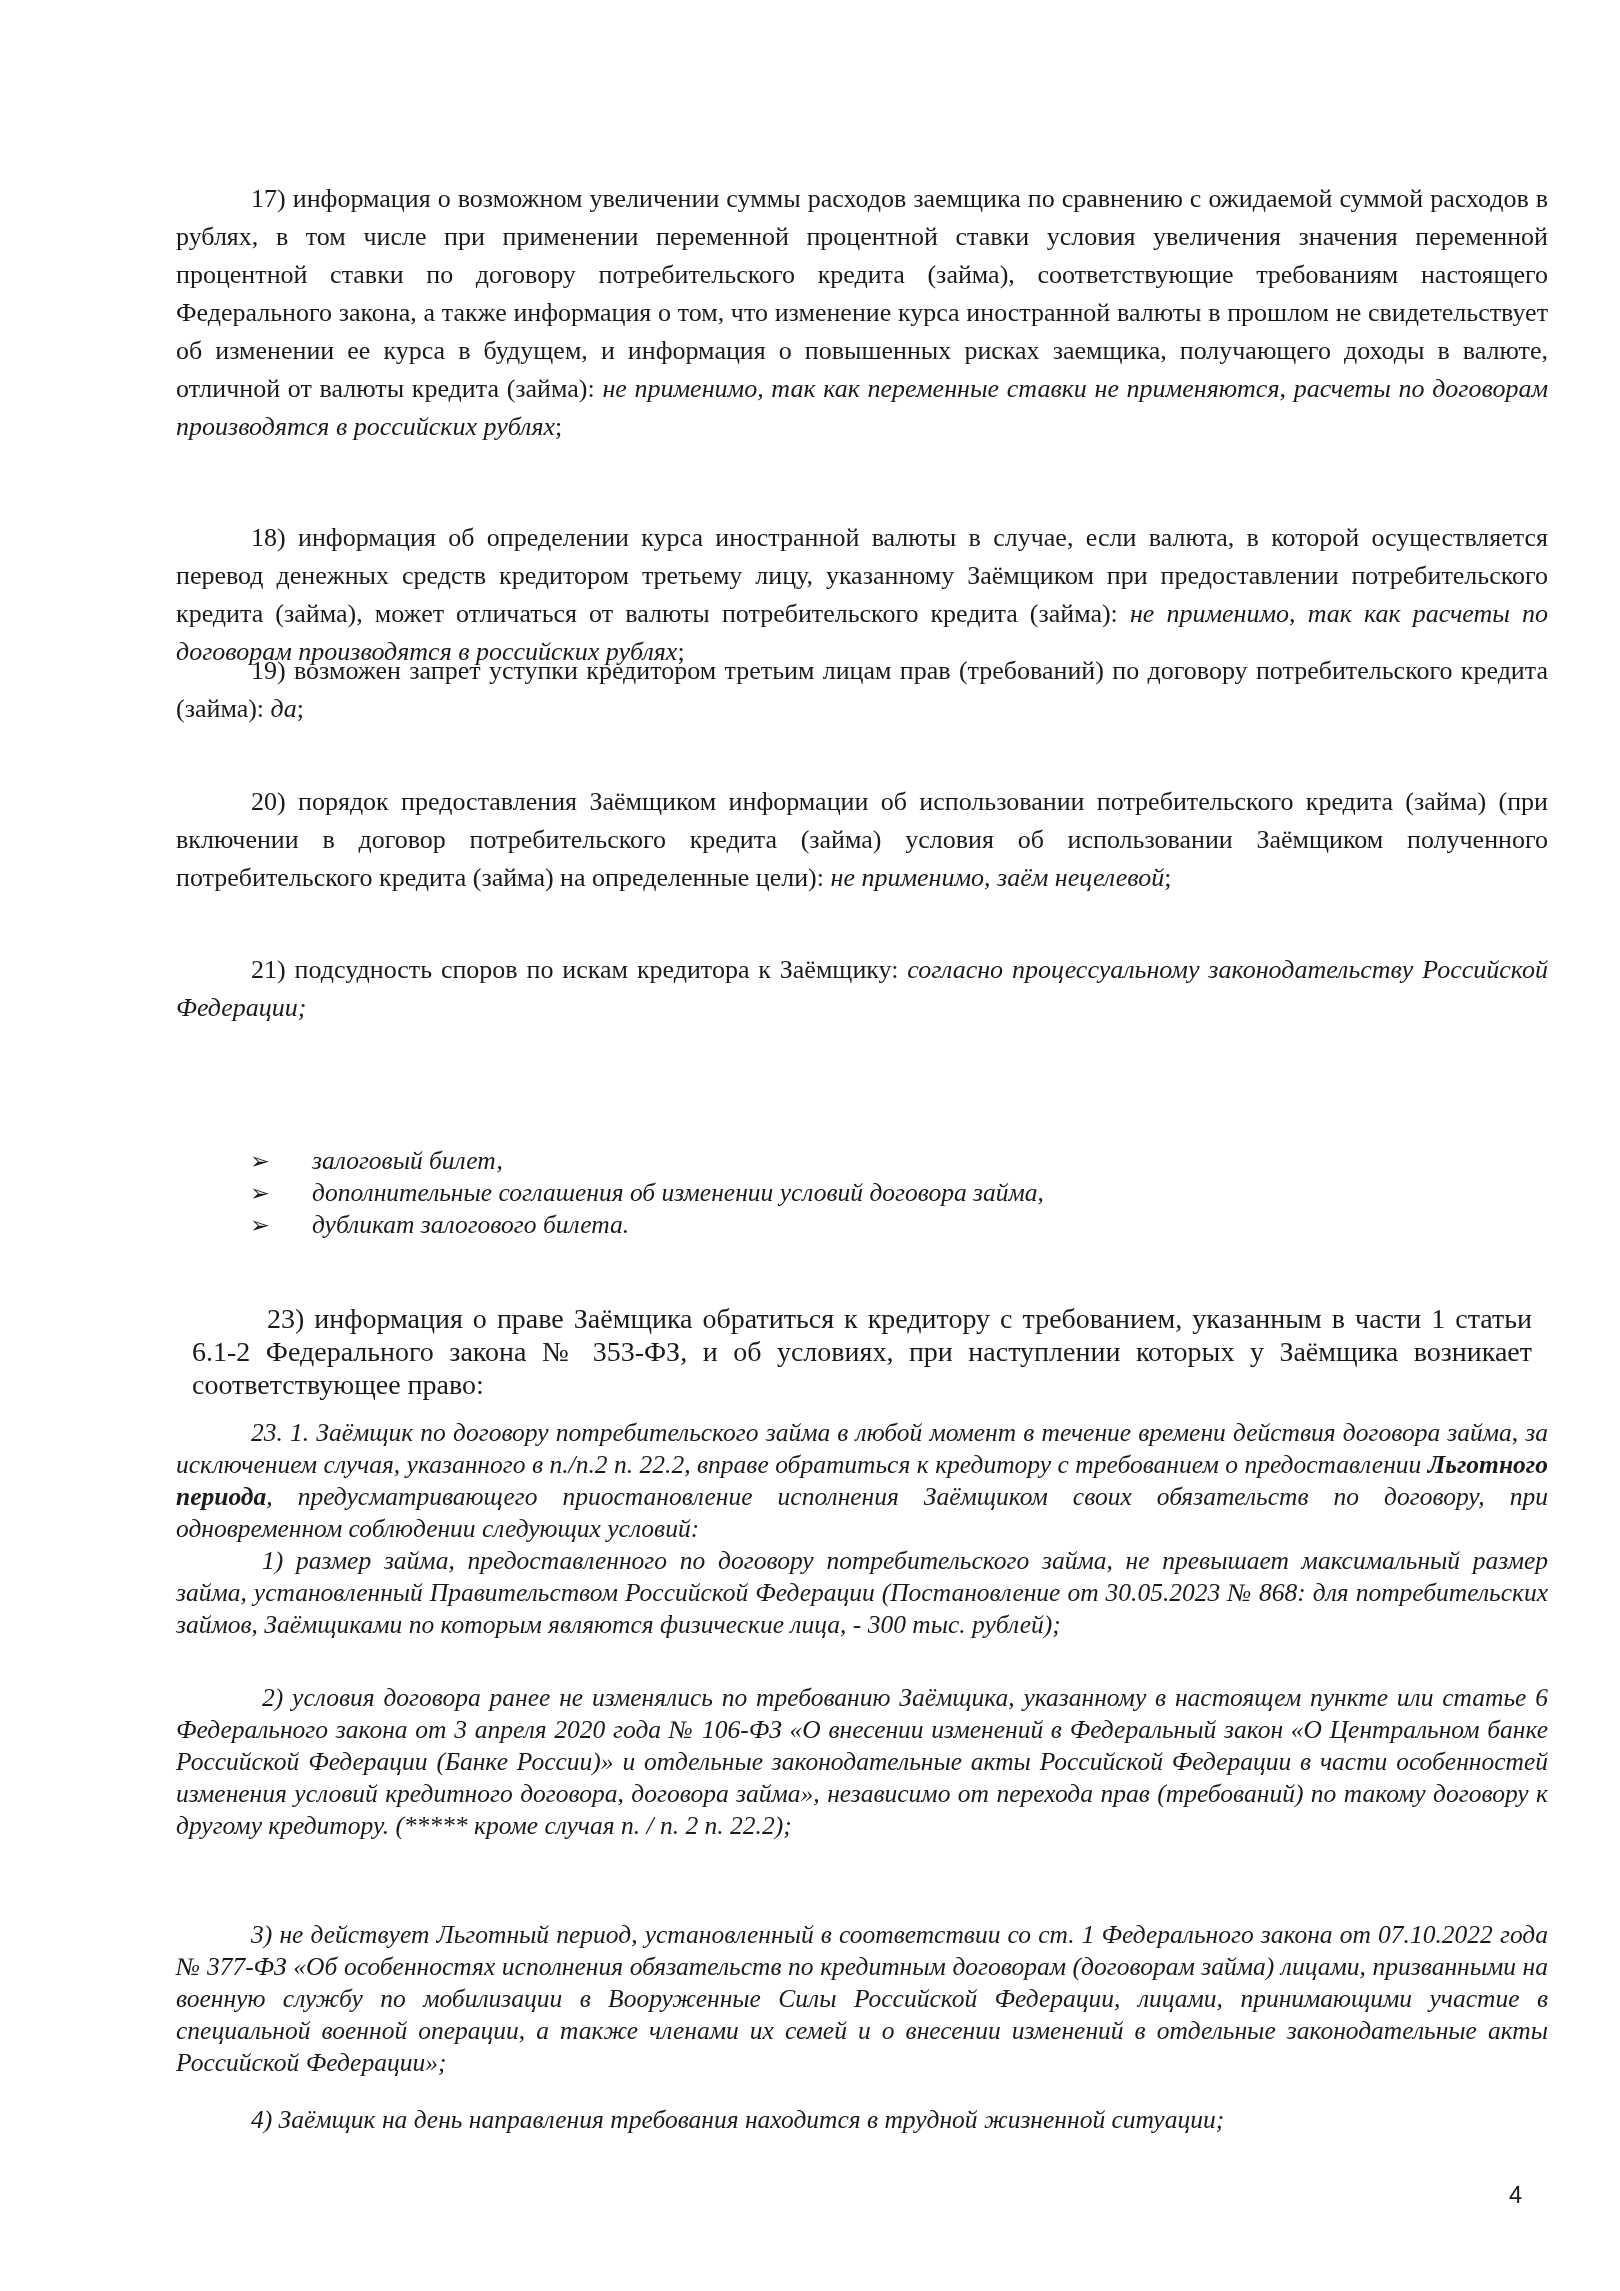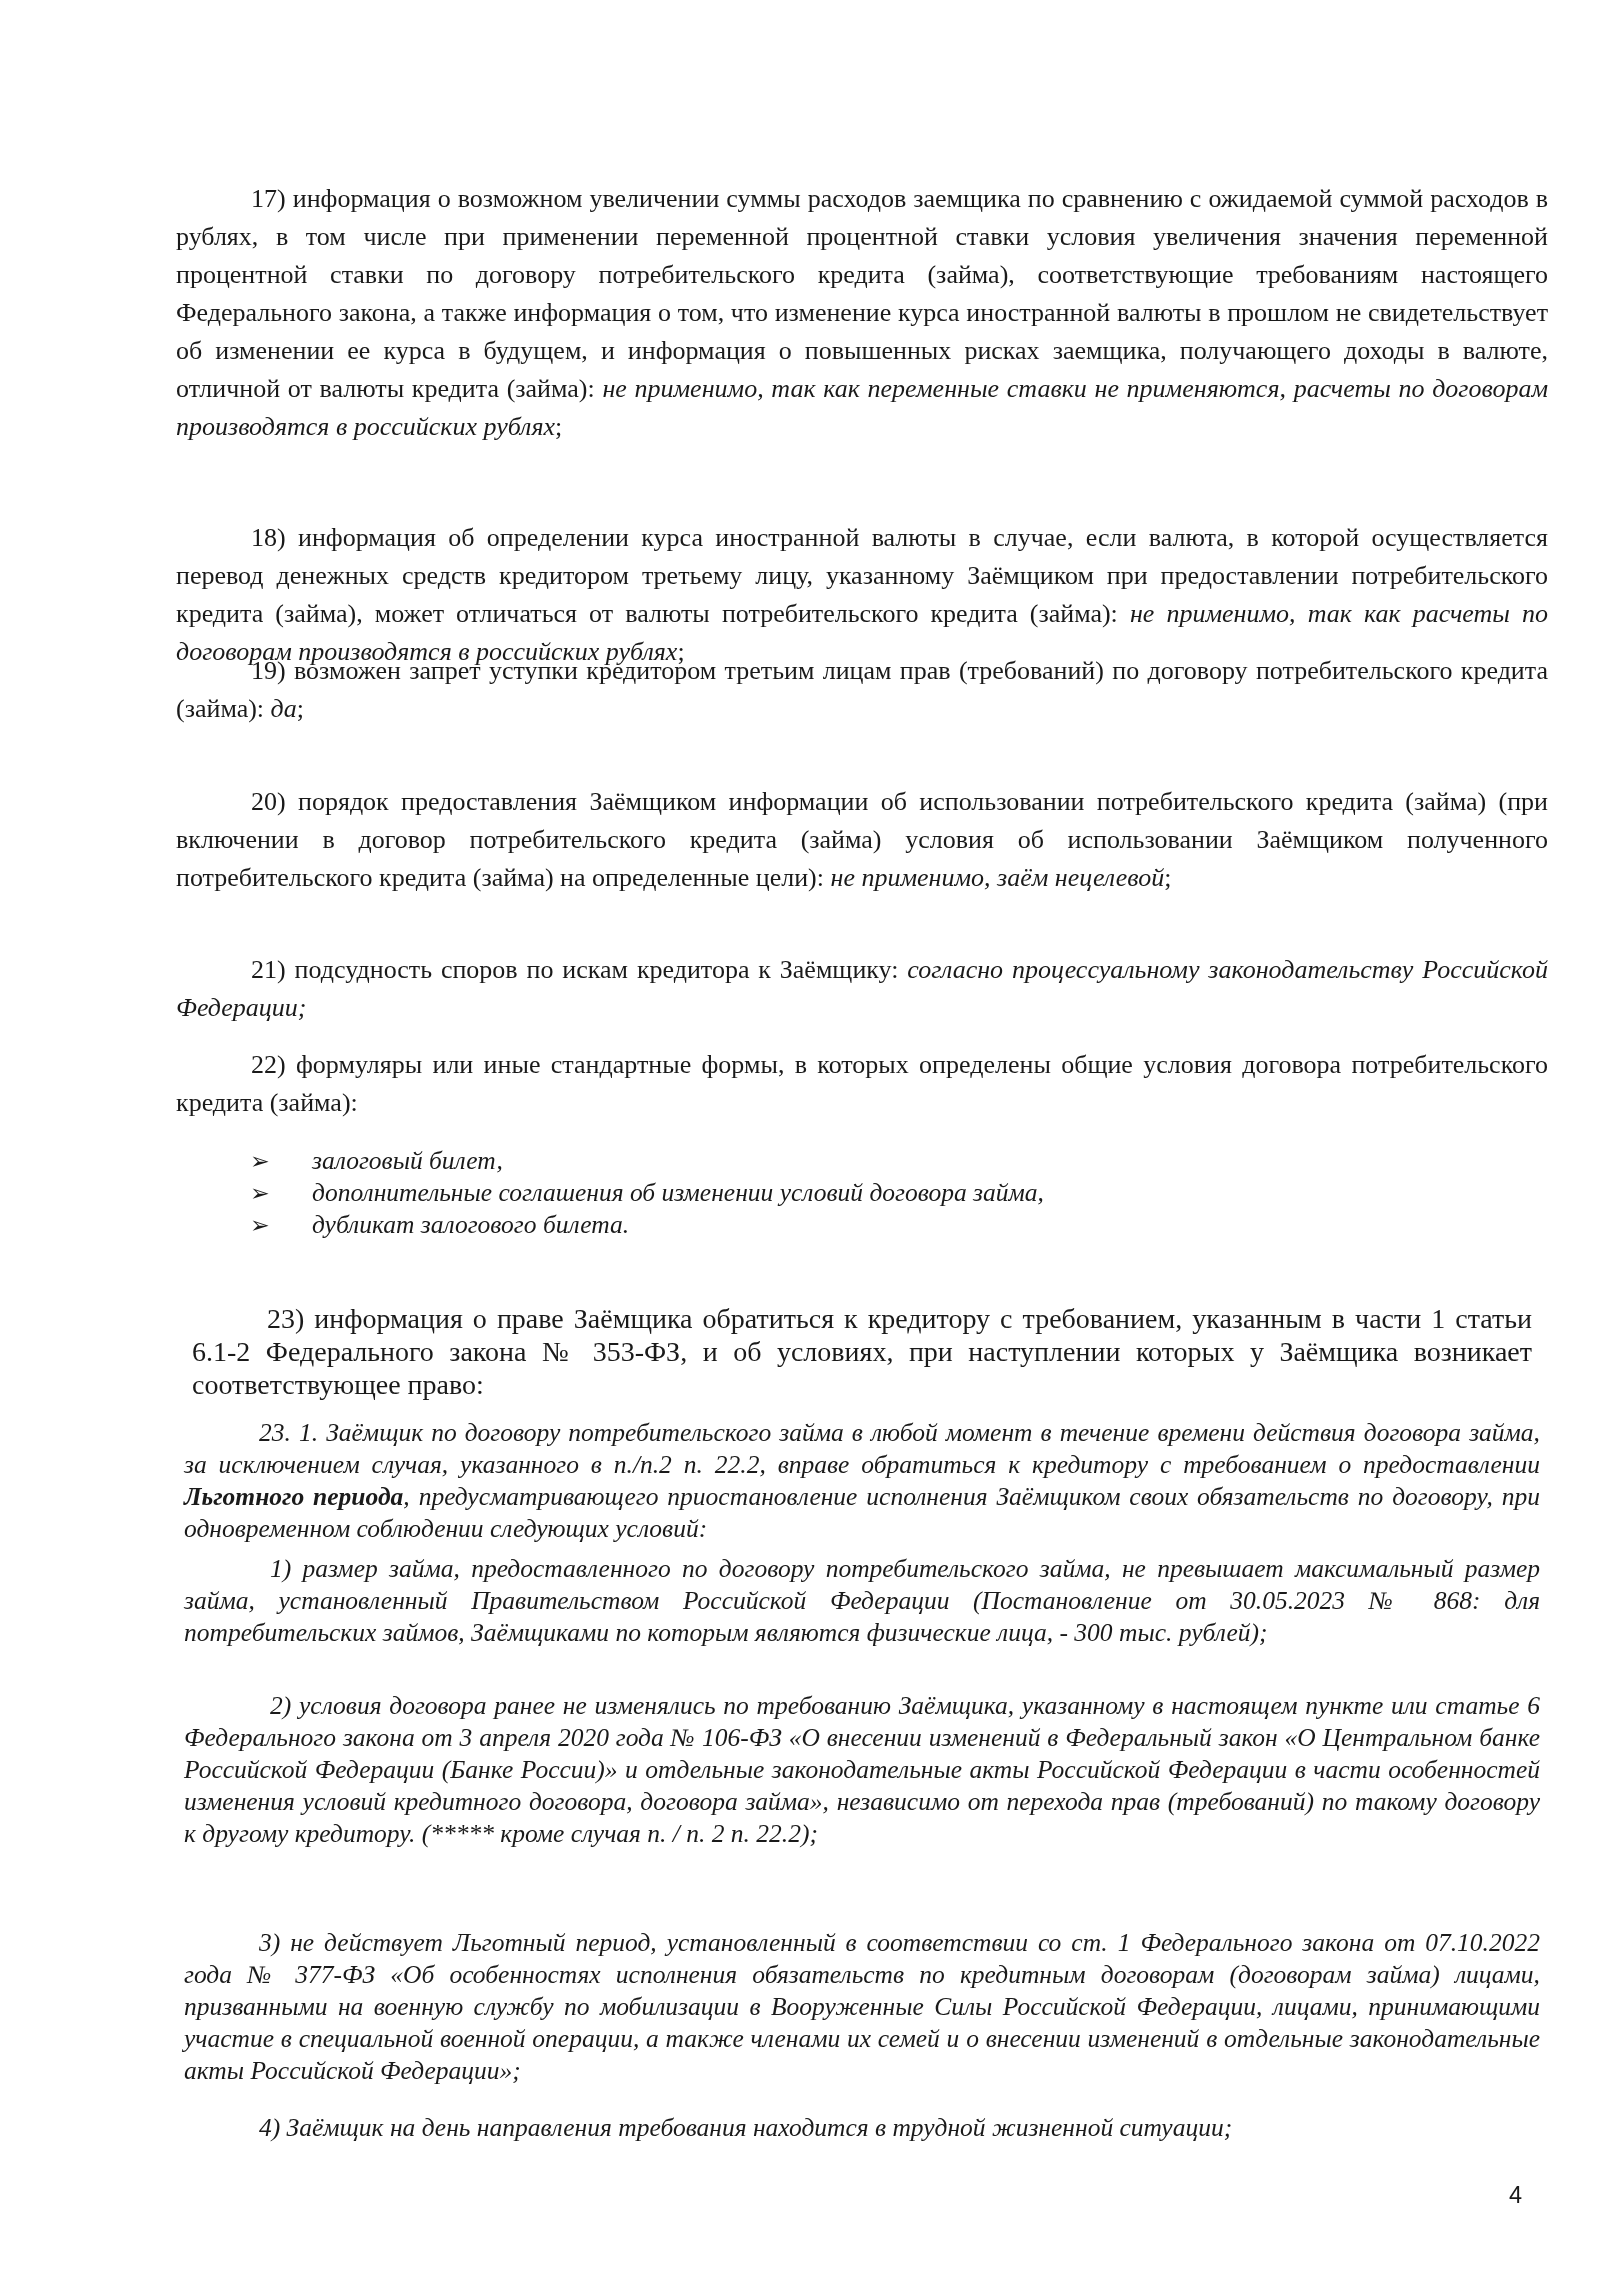--- a/index.html
+++ b/index.html
@@ -1,20 +1,20 @@
 <!DOCTYPE html>
 <html><head>
 <meta charset="utf-8">
 <style>
   html, body { margin: 0; padding: 0; background: #ffffff; }
   body { width: 1620px; height: 2292px; position: relative; overflow: hidden; color: #1a1a1a; font-family: "Liberation Serif", "DejaVu Serif", serif; }
   .page { position: absolute; left: 0; top: 0; width: 1620px; height: 2292px; }
   .block { position: absolute; left: 176px; width: 1372px; text-align: justify; }
   .p { font-size: 26px; line-height: 38px; margin: 0; text-indent: 75px; text-align: justify; }
-  .p-tight { font-size: 25.5px; line-height: 32px; margin: 8px; text-align: justify; }
+  .p-tight { font-size: 25.5px; line-height: 32px; margin: 0; text-align: justify; }
   .p-big { font-size: 28px; line-height: 33px; margin: 16px; text-indent: 75px; text-align: justify; }
   .i { font-style: italic; }
   .b { font-weight: bold; }
   .bullets { position: absolute; left: 250px; width: 1274px; margin: 0; padding: 0; list-style: none; }
   .bullets li { font-size: 25.5px; line-height: 32px; font-style: italic; display: flex; }
   .bullets .arrow { width: 62px; font-style: normal; font-size: 23.5px; }
   .pagenum { position: absolute; left: 1509px; top: 2182px; font-family: "Liberation Sans", sans-serif; font-size: 23.5px; }
   .ind1 { text-indent: 75px; }
   .ind2 { text-indent: 86px; }
 </style>
@@ -35,23 +35,20 @@
   </div>
 
   <div class="block" style="top:783px;">
     <p class="p"><span>20)  порядок предоставления Заёмщиком информации об использовании потребительского кредита (займа) (при включении в договор потребительского кредита (займа) условия об использовании Заёмщиком полученного потребительского кредита (займа) на определенные цели): </span><span class="i">не применимо, заём нецелевой</span><span>;</span></p>
   </div>
 
   <div class="block" style="top:951px;">
     <p class="p"><span>21)  подсудность споров по искам кредитора к Заёмщику: </span><span class="i">согласно процессуальному законодательству Российской  Федерации;</span></p>
   </div>
 
-  <div class="block" style="top:1046px;">
-    <p class="p">22)  формуляры или иные стандартные формы, в которых определены общие условия договора потребительского кредита (займа):</p>
-  </div>
 
   <ul class="bullets" style="top:1145px;">
     <li>
         <span class="arrow">➢</span>
         <span>залоговый билет,</span>
       </li>
     <li>
         <span class="arrow">➢</span>
         <span>дополнительные соглашения об изменении условий договора займа,</span>
       </li>

